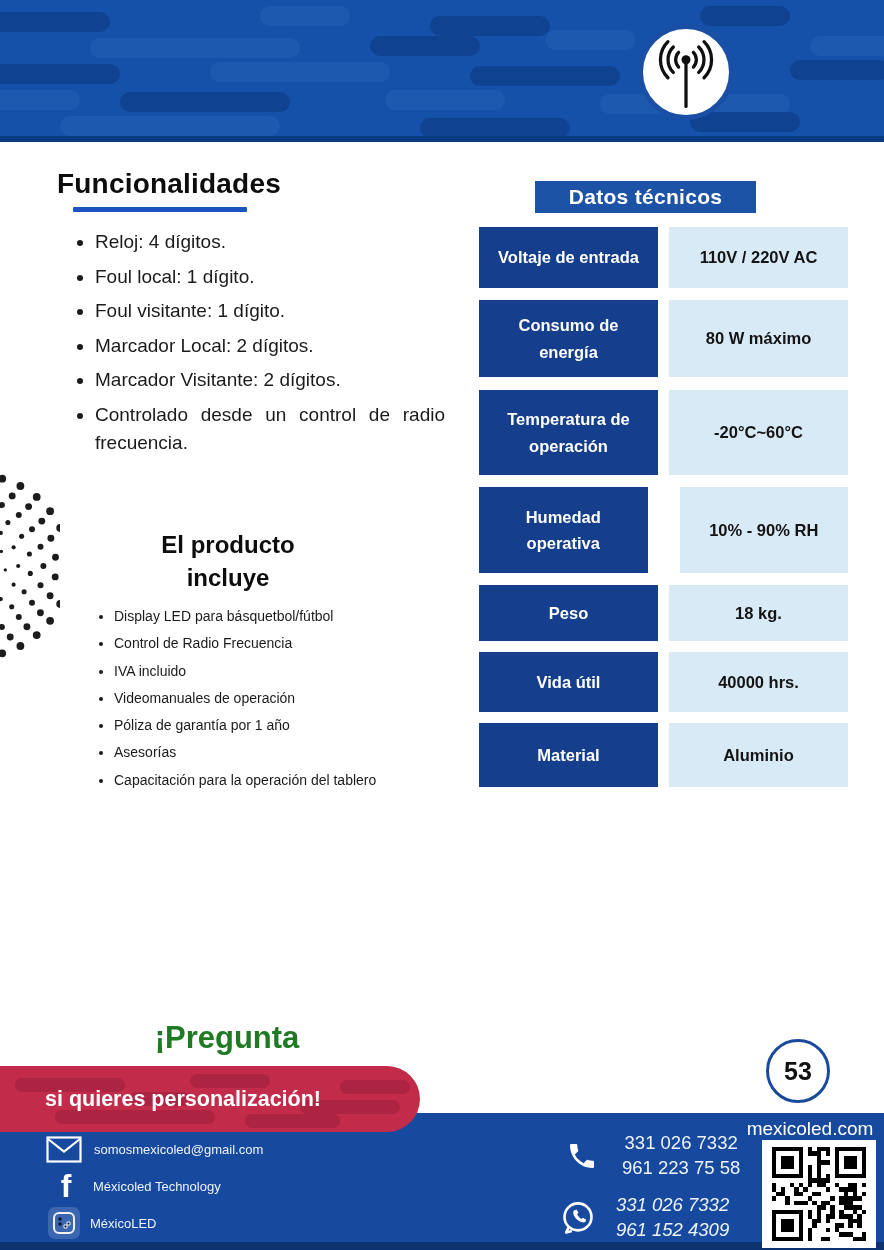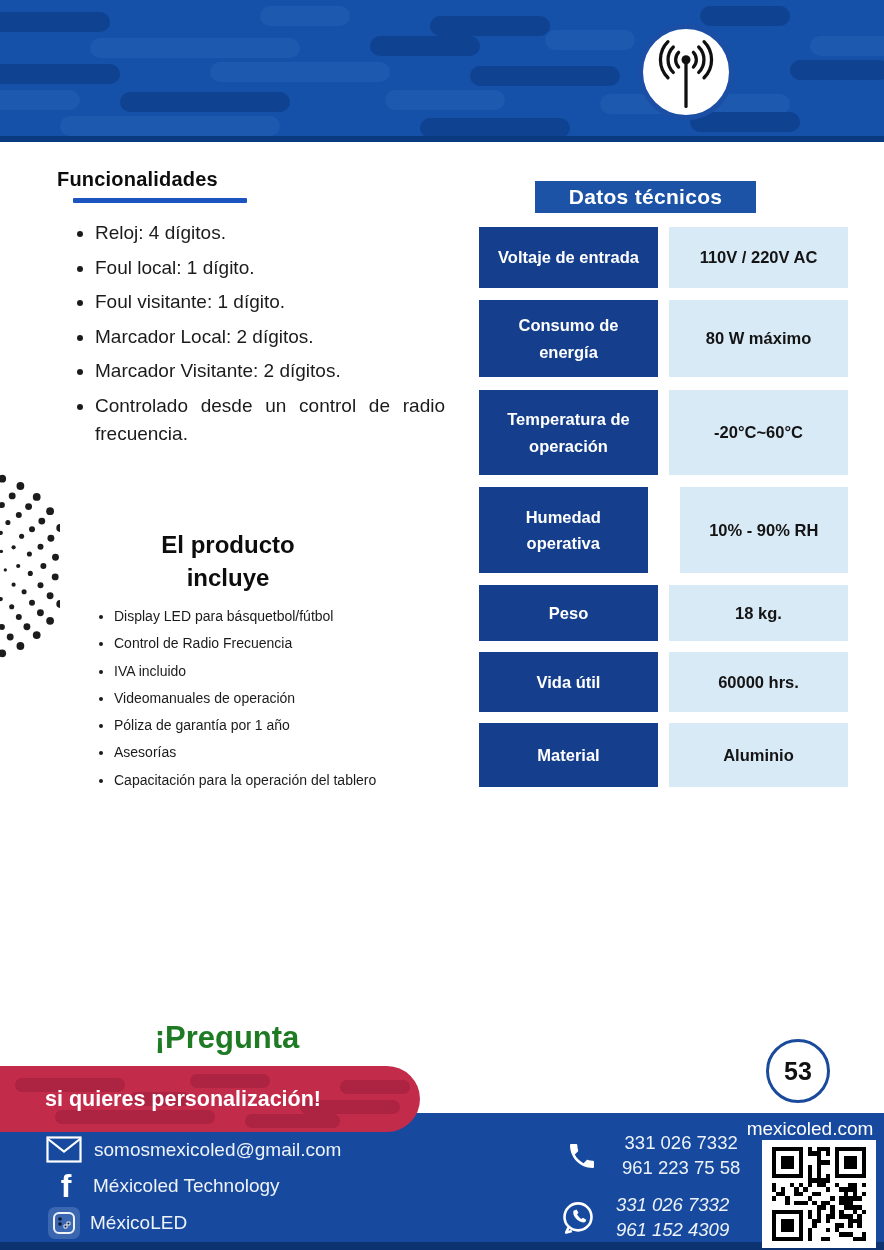--- a/index.html
+++ b/index.html
@@ -16,21 +16,21 @@
   .brand-badge{position:absolute;left:638px;top:24px;width:96px;height:96px;border-radius:50%;
                background:#fff;border:5px solid #1a4fa5;box-sizing:border-box;
                display:flex;align-items:center;justify-content:center;z-index:2;}
   .brand-badge svg{width:82px;height:82px;}
 
   
   .spiral{position:absolute;left:0;top:468px;width:60px;height:196px;fill:#1c1c1c;}
 
   
   .func{position:absolute;left:57px;top:168px;width:388px;}
-  .func h2{margin:0;font-size:20px;font-weight:800;color:#0d0d0d;letter-spacing:.2px;}
+  .func h2{margin:0;font-size:28px;font-weight:800;color:#0d0d0d;letter-spacing:.2px;}
   .underline{margin:7px 0 0 16px;width:174px;height:5px;background:#1c55c0;border-radius:1px;}
   .func ul{margin:16px 0 0 0;padding-left:38px;width:350px;}
   .func li{font-size:19px;line-height:1.5;color:#1b1b1b;margin-bottom:6px;}
   .func li:last-child{text-align:justify;}
 
   
   .specs-title{position:absolute;left:535px;top:181px;width:221px;height:32px;background:#1d53a6;
                color:#fff;font-size:21px;font-weight:700;display:flex;align-items:center;
                justify-content:center;letter-spacing:.3px;}
   .spec-table{position:absolute;left:479px;top:227px;width:369px;}
@@ -64,21 +64,21 @@
 
   
   .page-num{position:absolute;left:766px;top:1039px;width:64px;height:64px;border-radius:50%;
             background:#fff;border:3.5px solid #1a4a9c;box-sizing:border-box;display:flex;
             align-items:center;justify-content:center;font-size:25px;font-weight:800;color:#111;z-index:2;}
 
   
   .footer{position:absolute;left:0;top:1113px;width:884px;height:137px;background:#174a9e;z-index:1;color:#eef3fa;}
   .footer::after{content:"";position:absolute;left:0;bottom:0;width:100%;height:8px;background:#0c336f;}
   .contact{position:absolute;display:flex;align-items:center;}
-  .contact .txt{font-size:19px;}
+  .contact .txt{font-size:13px;}
   .c-email{left:46px;top:23px;}
   .c-email .txt{margin-left:12px;}
   .c-fb{left:55px;top:57px;}
   .fb-icon{width:22px;text-align:center;font-size:32px;font-weight:800;line-height:1;color:#fff;}
   .c-fb .txt{margin-left:16px;}
   .c-social{left:48px;top:94px;}
   .soc-icon{width:32px;height:32px;border-radius:7px;background:#3a67b0;display:flex;
             align-items:center;justify-content:center;}
   .c-social .txt{margin-left:10px;}
   .c-phone{left:566px;top:18px;}
@@ -208,21 +208,21 @@
     <div class="spec-row">
       <div class="spec-label">Humedad operativa</div>
       <div class="spec-value">10% - 90% RH</div>
     </div>
     <div class="spec-row">
       <div class="spec-label">Peso</div>
       <div class="spec-value">18 kg.</div>
     </div>
     <div class="spec-row">
       <div class="spec-label">Vida útil</div>
-      <div class="spec-value">60000 hrs.</div>
+      <div class="spec-value">40000 hrs.</div>
     </div>
     <div class="spec-row">
       <div class="spec-label">Material</div>
       <div class="spec-value">Aluminio</div>
     </div>
   </div>
 
   <section class="includes">
     <h2>El producto incluye</h2>
     <ul>

